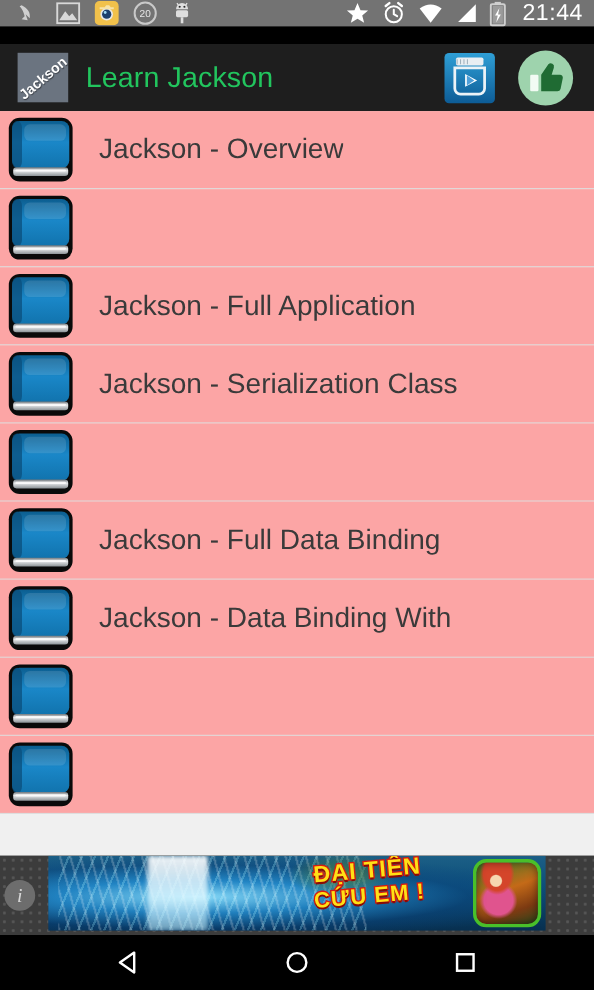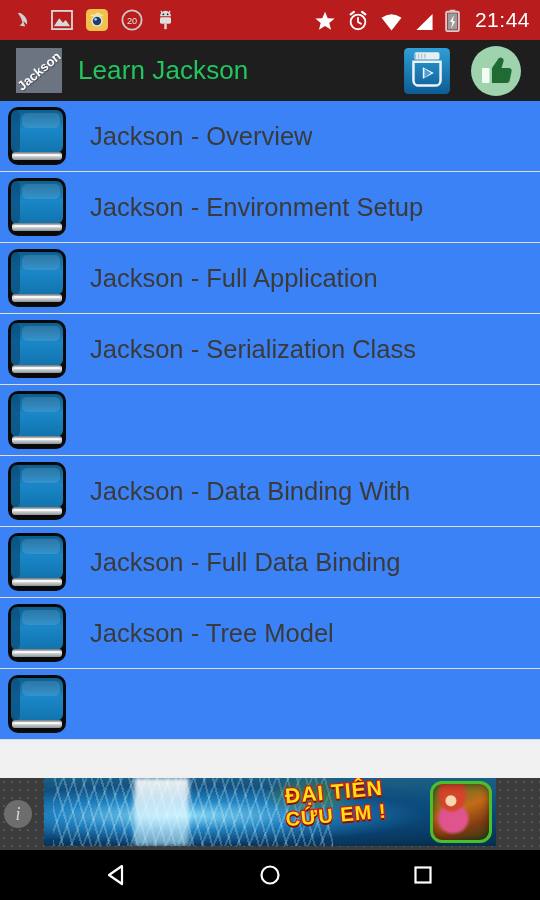--- a/index.html
+++ b/index.html
@@ -6,26 +6,26 @@
   html, body {
     width:540px; height:900px;
     background:#000;
     font-family:"Liberation Sans", sans-serif;
     overflow:hidden;
   }
   #screen { position:relative; width:540px; height:900px; background:#000; }
 
   
   .statusbar {
-    position:absolute; top:0; left:0; width:540px; height:40px;
-    background:#b91c1c; display:flex; align-items:center;
+    position:absolute; top:0; left:0; width:540px; height:24px;
+    background:#737373; display:flex; align-items:center;
     padding:0 10px;
   }
   .status-left { display:flex; align-items:center; gap:13px; flex:1; padding-left:6px; }
-  .status-right { display:flex; align-items:flex-end; gap:11px; }
+  .status-right { display:flex; align-items:center; gap:11px; }
   .sicon { display:block; }
   .clock {
     color:#fff; font-size:21px; font-weight:normal; letter-spacing:0.5px;
     margin-left:4px; font-family:"Liberation Sans", sans-serif;
   }
 
   
   .actionbar {
     position:absolute; top:40px; left:0; width:540px; height:61px;
     background:#1e1e1e; display:flex; align-items:center; padding:0 16px;
@@ -49,21 +49,21 @@
   .play-btn { width:50px; height:50px; display:block; cursor:pointer; }
   .thumb-btn { width:56px; height:56px; display:block; cursor:pointer; }
 
   
   .list {
     position:absolute; top:101px; left:0; width:540px; height:677px;
     background:#f0f0f0; overflow:hidden;
   }
   .row {
     height:71px; display:flex; align-items:center;
-    border-bottom:1px solid #dedede; background:#3b82f6;
+    border-bottom:1px solid #dedede; background:#fca5a5;
     padding-left:4px; cursor:pointer;
   }
   .book {
     width:62px; height:63px; flex:0 0 auto; position:relative;
     margin-left:2px;
   }
   .row-label {
     margin-left:22px; font-size:25.5px; color:#3a3a3a;
     font-family:"Liberation Sans", sans-serif;
     white-space:nowrap; overflow:hidden;
@@ -256,21 +256,20 @@
 
     <div class="row">
       <svg class="book" viewBox="0 0 62 63">
         <rect x="2" y="2" width="58" height="58" rx="10" fill="#0a0a0a"></rect>
         <rect x="5" y="5" width="52" height="43" rx="7" fill="url(#bk)"></rect>
         <rect x="5" y="5" width="9" height="43" rx="6" fill="#0b4f7c" opacity="0.75"></rect>
         <rect x="16" y="8" width="38" height="15" rx="5" fill="#ffffff" opacity="0.12"></rect>
         <rect x="6" y="47" width="50" height="8" rx="3" fill="url(#pg2)"></rect>
         <rect x="8" y="49" width="46" height="2" rx="1" fill="#fdfdfd" opacity="0.85"></rect>
       </svg>
-      <div class="row-label">Jackson - Environment Setup</div>
     </div>
 
     <div class="row">
       <svg class="book" viewBox="0 0 62 63">
         <rect x="2" y="2" width="58" height="58" rx="10" fill="#0a0a0a"></rect>
         <rect x="5" y="5" width="52" height="43" rx="7" fill="url(#bk)"></rect>
         <rect x="5" y="5" width="9" height="43" rx="6" fill="#0b4f7c" opacity="0.75"></rect>
         <rect x="16" y="8" width="38" height="15" rx="5" fill="#ffffff" opacity="0.12"></rect>
         <rect x="6" y="47" width="50" height="8" rx="3" fill="url(#pg2)"></rect>
         <rect x="8" y="49" width="46" height="2" rx="1" fill="#fdfdfd" opacity="0.85"></rect>
@@ -304,45 +303,44 @@
 
     <div class="row">
       <svg class="book" viewBox="0 0 62 63">
         <rect x="2" y="2" width="58" height="58" rx="10" fill="#0a0a0a"></rect>
         <rect x="5" y="5" width="52" height="43" rx="7" fill="url(#bk)"></rect>
         <rect x="5" y="5" width="9" height="43" rx="6" fill="#0b4f7c" opacity="0.75"></rect>
         <rect x="16" y="8" width="38" height="15" rx="5" fill="#ffffff" opacity="0.12"></rect>
         <rect x="6" y="47" width="50" height="8" rx="3" fill="url(#pg2)"></rect>
         <rect x="8" y="49" width="46" height="2" rx="1" fill="#fdfdfd" opacity="0.85"></rect>
       </svg>
+      <div class="row-label">Jackson - Full Data Binding</div>
+    </div>
+
+    <div class="row">
+      <svg class="book" viewBox="0 0 62 63">
+        <rect x="2" y="2" width="58" height="58" rx="10" fill="#0a0a0a"></rect>
+        <rect x="5" y="5" width="52" height="43" rx="7" fill="url(#bk)"></rect>
+        <rect x="5" y="5" width="9" height="43" rx="6" fill="#0b4f7c" opacity="0.75"></rect>
+        <rect x="16" y="8" width="38" height="15" rx="5" fill="#ffffff" opacity="0.12"></rect>
+        <rect x="6" y="47" width="50" height="8" rx="3" fill="url(#pg2)"></rect>
+        <rect x="8" y="49" width="46" height="2" rx="1" fill="#fdfdfd" opacity="0.85"></rect>
+      </svg>
       <div class="row-label">Jackson - Data Binding With</div>
     </div>
 
     <div class="row">
       <svg class="book" viewBox="0 0 62 63">
         <rect x="2" y="2" width="58" height="58" rx="10" fill="#0a0a0a"></rect>
         <rect x="5" y="5" width="52" height="43" rx="7" fill="url(#bk)"></rect>
         <rect x="5" y="5" width="9" height="43" rx="6" fill="#0b4f7c" opacity="0.75"></rect>
         <rect x="16" y="8" width="38" height="15" rx="5" fill="#ffffff" opacity="0.12"></rect>
         <rect x="6" y="47" width="50" height="8" rx="3" fill="url(#pg2)"></rect>
         <rect x="8" y="49" width="46" height="2" rx="1" fill="#fdfdfd" opacity="0.85"></rect>
       </svg>
-      <div class="row-label">Jackson - Full Data Binding</div>
-    </div>
-
-    <div class="row">
-      <svg class="book" viewBox="0 0 62 63">
-        <rect x="2" y="2" width="58" height="58" rx="10" fill="#0a0a0a"></rect>
-        <rect x="5" y="5" width="52" height="43" rx="7" fill="url(#bk)"></rect>
-        <rect x="5" y="5" width="9" height="43" rx="6" fill="#0b4f7c" opacity="0.75"></rect>
-        <rect x="16" y="8" width="38" height="15" rx="5" fill="#ffffff" opacity="0.12"></rect>
-        <rect x="6" y="47" width="50" height="8" rx="3" fill="url(#pg2)"></rect>
-        <rect x="8" y="49" width="46" height="2" rx="1" fill="#fdfdfd" opacity="0.85"></rect>
-      </svg>
-      <div class="row-label">Jackson - Tree Model</div>
     </div>
 
     <div class="row">
       <svg class="book" viewBox="0 0 62 63">
         <rect x="2" y="2" width="58" height="58" rx="10" fill="#0a0a0a"></rect>
         <rect x="5" y="5" width="52" height="43" rx="7" fill="url(#bk)"></rect>
         <rect x="5" y="5" width="9" height="43" rx="6" fill="#0b4f7c" opacity="0.75"></rect>
         <rect x="16" y="8" width="38" height="15" rx="5" fill="#ffffff" opacity="0.12"></rect>
         <rect x="6" y="47" width="50" height="8" rx="3" fill="url(#pg2)"></rect>
         <rect x="8" y="49" width="46" height="2" rx="1" fill="#fdfdfd" opacity="0.85"></rect>

